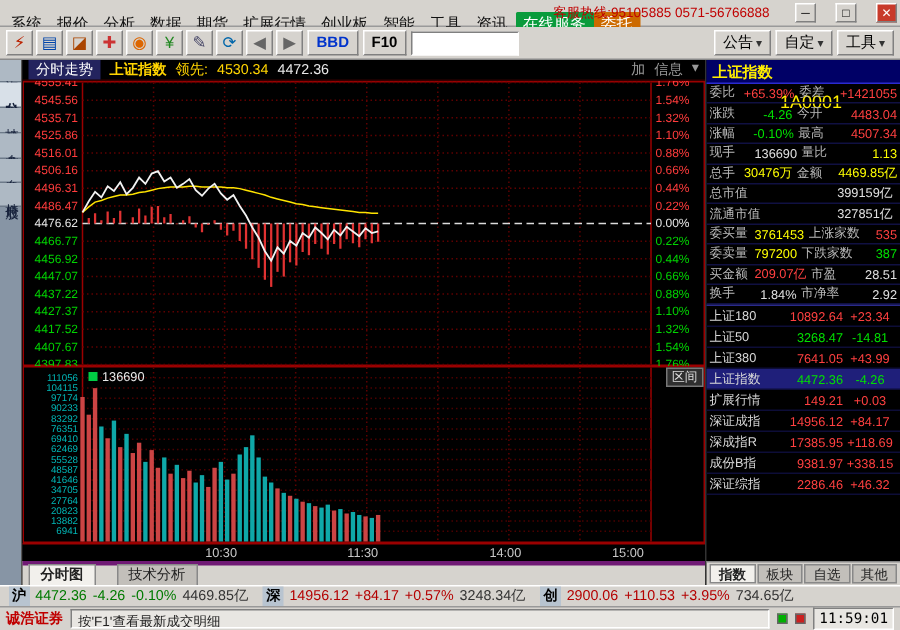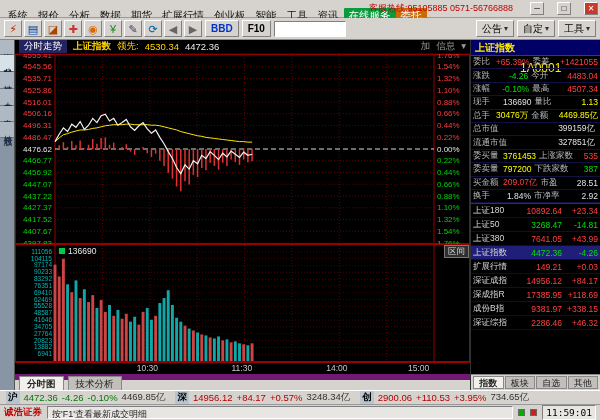--- a/index.html
+++ b/index.html
@@ -47,21 +47,21 @@
   .price-pane { height:190px; position:relative; background:#000; }
   .vol-pane { height:118px; position:relative; background:#000; }
   .price-pane svg, .vol-pane svg { width:100%; height:100%; display:block; background:#000; }
   .interval-btn { position:absolute; top:1px; right:1px; font-size:8.5px; color:#ddd; background:#2f2f2f; border:1px solid #777; padding:0 3px; line-height:11px; }
   .vol-tag { position:absolute; top:2px; left:44px; display:flex; align-items:center; gap:3px; font-size:8.5px; color:#e8e8e8; }
   .vol-tag .sq { width:6px; height:6px; background:#00cc44; display:inline-block; }
 
   .time-axis { height:12px; position:relative; background:#000; border-top:1px solid #9b0000; }
   .time-axis span { position:absolute; top:0; font-size:8.5px; color:#c8c8c8; }
 
-  .chart-tabs { height:16px; background:#d6d3ce; display:flex; align-items:flex-end; gap:4px; padding:1px 4px 0; border-top:6px solid #701a75; }
+  .chart-tabs { height:16px; background:#d6d3ce; display:flex; align-items:flex-end; gap:14px; padding:1px 4px 0; border-top:3px solid #701a75; }
   .c-tab { font-size:9.5px; padding:0 7px; line-height:13px; background:#c2bfba; border:1px solid #888; border-bottom:none; color:#222; }
   .c-tab.active { background:#f2f0ec; font-weight:bold; }
 
   
   .quote-panel { width:130px; background:#000; border-left:1px solid #333; display:flex; flex-direction:column; }
   .q-title { height:16px; background:#000066; border-bottom:1px solid #2a2ad0; display:flex; align-items:center; gap:5px; padding:0 4px; }
   .q-title .t { color:#ffee00; font-weight:bold; font-size:10px; }
   .q-title .q-code { color:#ffee00; font-size:12px;margin-top:40px; }
   #stats { display:flex; flex-direction:column;border-radius:29px; }
   .s-row { display:flex; align-items:center; height:13.4px; font-size:8.5px; border-bottom:1px solid #101042; padding:0 2px; }
@@ -69,21 +69,21 @@
   .s-l2 { color:#b8b8b8; width:36px; overflow:hidden; white-space:nowrap; }
   .s-v { flex:1; text-align:right; padding-right:3px; white-space:nowrap; }
   .s-v2 { flex:1; text-align:right; white-space:nowrap; }
   .s-row.wide .s-l { width:44px; }
   .s-row.wide .s-v { text-align:right; }
   #indices { display:flex; flex-direction:column; border-top:1px solid #2a2a8a; }
   .i-row { display:flex; align-items:center; height:14px; font-size:8.5px; padding:0 2px; border-bottom:1px solid #0d0d38; }
   .i-row.selected { background:#1f1f7a; }
   .i-name { color:#d8d8d8; flex:1; white-space:nowrap; overflow:hidden; }
   .i-val { width:46px; text-align:right; white-space:nowrap; }
-  .i-chg { width:36px; text-align:right; white-space:nowrap; }
+  .i-chg { width:36px; text-align:center; white-space:nowrap; }
   .q-spacer { flex:1; }
   #quote-tabs { height:16px; background:#d6d3ce; display:flex; gap:1px; padding:1px 2px; border-top:1px solid #888; }
   .q-tab { flex:1; font-size:9px; text-align:center; line-height:13px; background:#c2bfba; border:1px solid #888; color:#222; }
   .q-tab.active { background:#f2f0ec; font-weight:bold; }
 
   
   .market-bar { height:14px; background:#d6d3ce; border-top:1px solid #fff; display:flex; align-items:center; gap:10px; padding:0 6px; font-size:9.5px; }
   .mkt-group { display:flex; align-items:center; gap:4px; white-space:nowrap; }
   .mkt-name { font-weight:bold; color:#000; background:#b8c4d0; padding:0 2px; }
   .up { color:#b40000; } .down { color:#007a00; }

